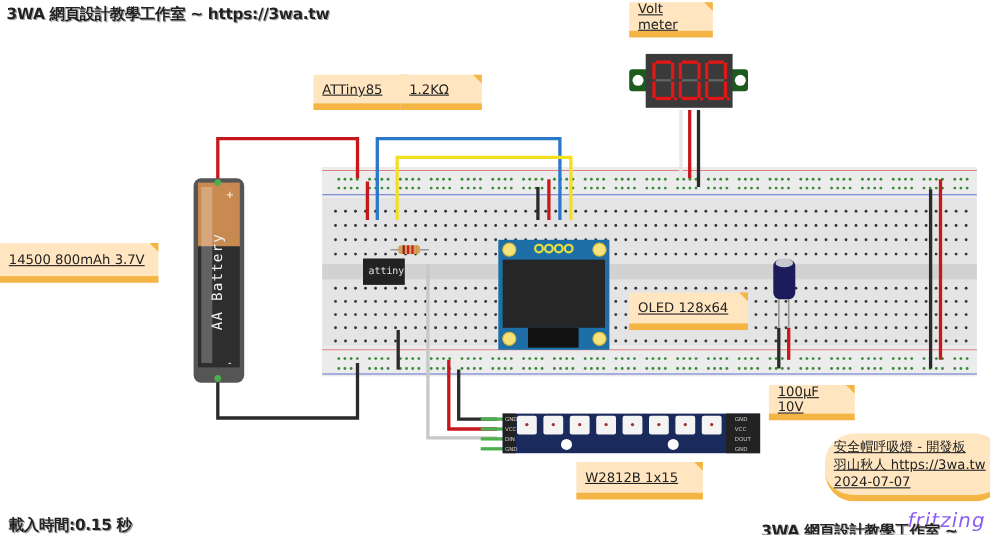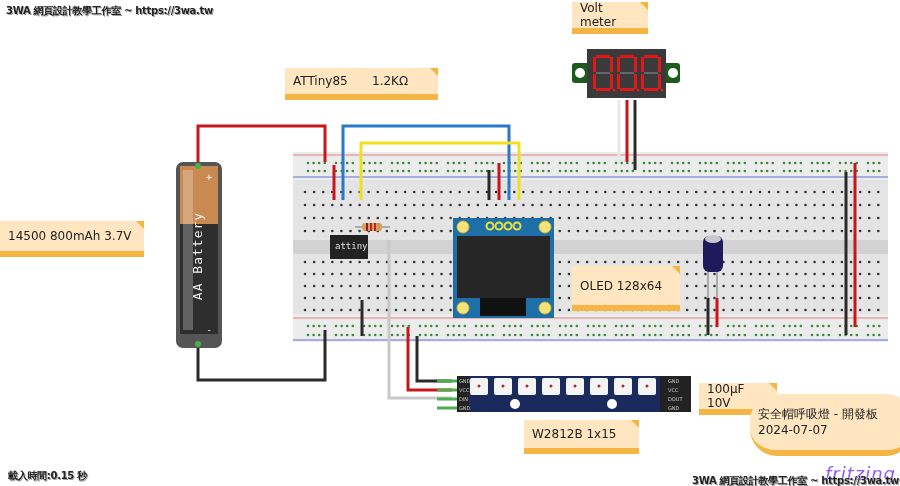--- a/index.html
+++ b/index.html
@@ -1,18 +1,18 @@
 <!DOCTYPE html>
 <html><head>
 <meta charset="utf-8">
 <style>
   html,body{margin:0;padding:0;}
   body{width:900px;height:486px;position:relative;background:#ffffff;overflow:hidden;font-family:"DejaVu Sans","Liberation Sans",sans-serif;}
-  .wm{position:absolute;font-size:10px;color:#222;font-weight:bold;text-shadow:0 0 2px #fff,1px 1px 0 #888;letter-spacing:-0.3px;}
-  .note{position:absolute;background:#ffe6c0;font-size:12px;color:#222;box-sizing:border-box;padding:0 8px;display:flex;align-items:center;border-bottom:6px solid #f5b545;}
+  .wm{position:absolute;font-size:14px;color:#222;font-weight:bold;text-shadow:0 0 2px #fff,1px 1px 0 #888;letter-spacing:-0.3px;}
+  .note{position:absolute;background:#ffe6c0;font-size:12px;color:#222;box-sizing:border-box;padding:0 8px;display:flex;align-items:center;border-bottom:6px solid #f5b545;text-decoration:underline;}
   .note::after{content:"";position:absolute;right:0;top:0;border-style:solid;border-width:0 8px 8px 0;border-color:transparent #f5b545 transparent transparent;}
   .note.multi{flex-direction:column;align-items:flex-start;justify-content:center;line-height:16px;}
   #canvas{position:absolute;left:0;top:0;}
   .fritz{position:absolute;right:4px;bottom:2px;font-size:18px;color:#8b5cf6;font-style:italic;letter-spacing:1px;}
 </style>
 </head>
 <body>
 
 <div class="wm" style="left:6px;top:4px;">3WA 網頁設計教學工作室 ~ https://3wa.tw</div>
 
@@ -1078,23 +1078,24 @@
         <text x="668" y="401" font-size="5" fill="#ccc">DOUT</text>
         <text x="668" y="410" font-size="5" fill="#ccc">GND</text>
       </g>
   </g>
 </svg>
 
 <div class="note" style="left:572px;top:2px;width:76px;height:32px;">Volt meter</div>
 <div class="note" style="left:285px;top:68px;width:86px;height:32px;">ATTiny85</div>
 <div class="note" style="left:364px;top:68px;width:74px;height:32px;">1.2KΩ</div>
 <div class="note" style="left:0px;top:221px;width:144px;height:36px;">14500 800mAh 3.7V</div>
-<div class="note" style="left:572px;top:266px;width:108px;height:45px;">OLED 128x64</div>
-<div class="note" style="left:699px;top:350px;width:78px;height:32px;margin-top:33px;">100µF 10V</div>
+<div class="note" style="left:572px;top:266px;width:108px;height:34px;">OLED 128x64</div>
+<div class="note" style="left:699px;top:350px;width:78px;height:32px;">100µF 10V</div>
 <div class="note" style="left:524px;top:420px;width:115px;height:34px;">W2812B 1x15</div>
 <div class="note multi" style="left:750px;top:394px;width:163px;height:62px;padding-left:8px;border-radius:27px;">
   <span>安全帽呼吸燈 - 開發板</span>
+  <span>羽山秋人 https://3wa.tw</span>
   <span>2024-07-07</span>
 </div>
 
 <div class="wm" style="left:8px;top:469px;">載入時間:0.15 秒</div>
 <div class="fritz">fritzing</div>
 <div class="wm" style="left:692px;top:474px;">3WA 網頁設計教學工作室 ~ https://3wa.tw</div>
 
 </body></html>

